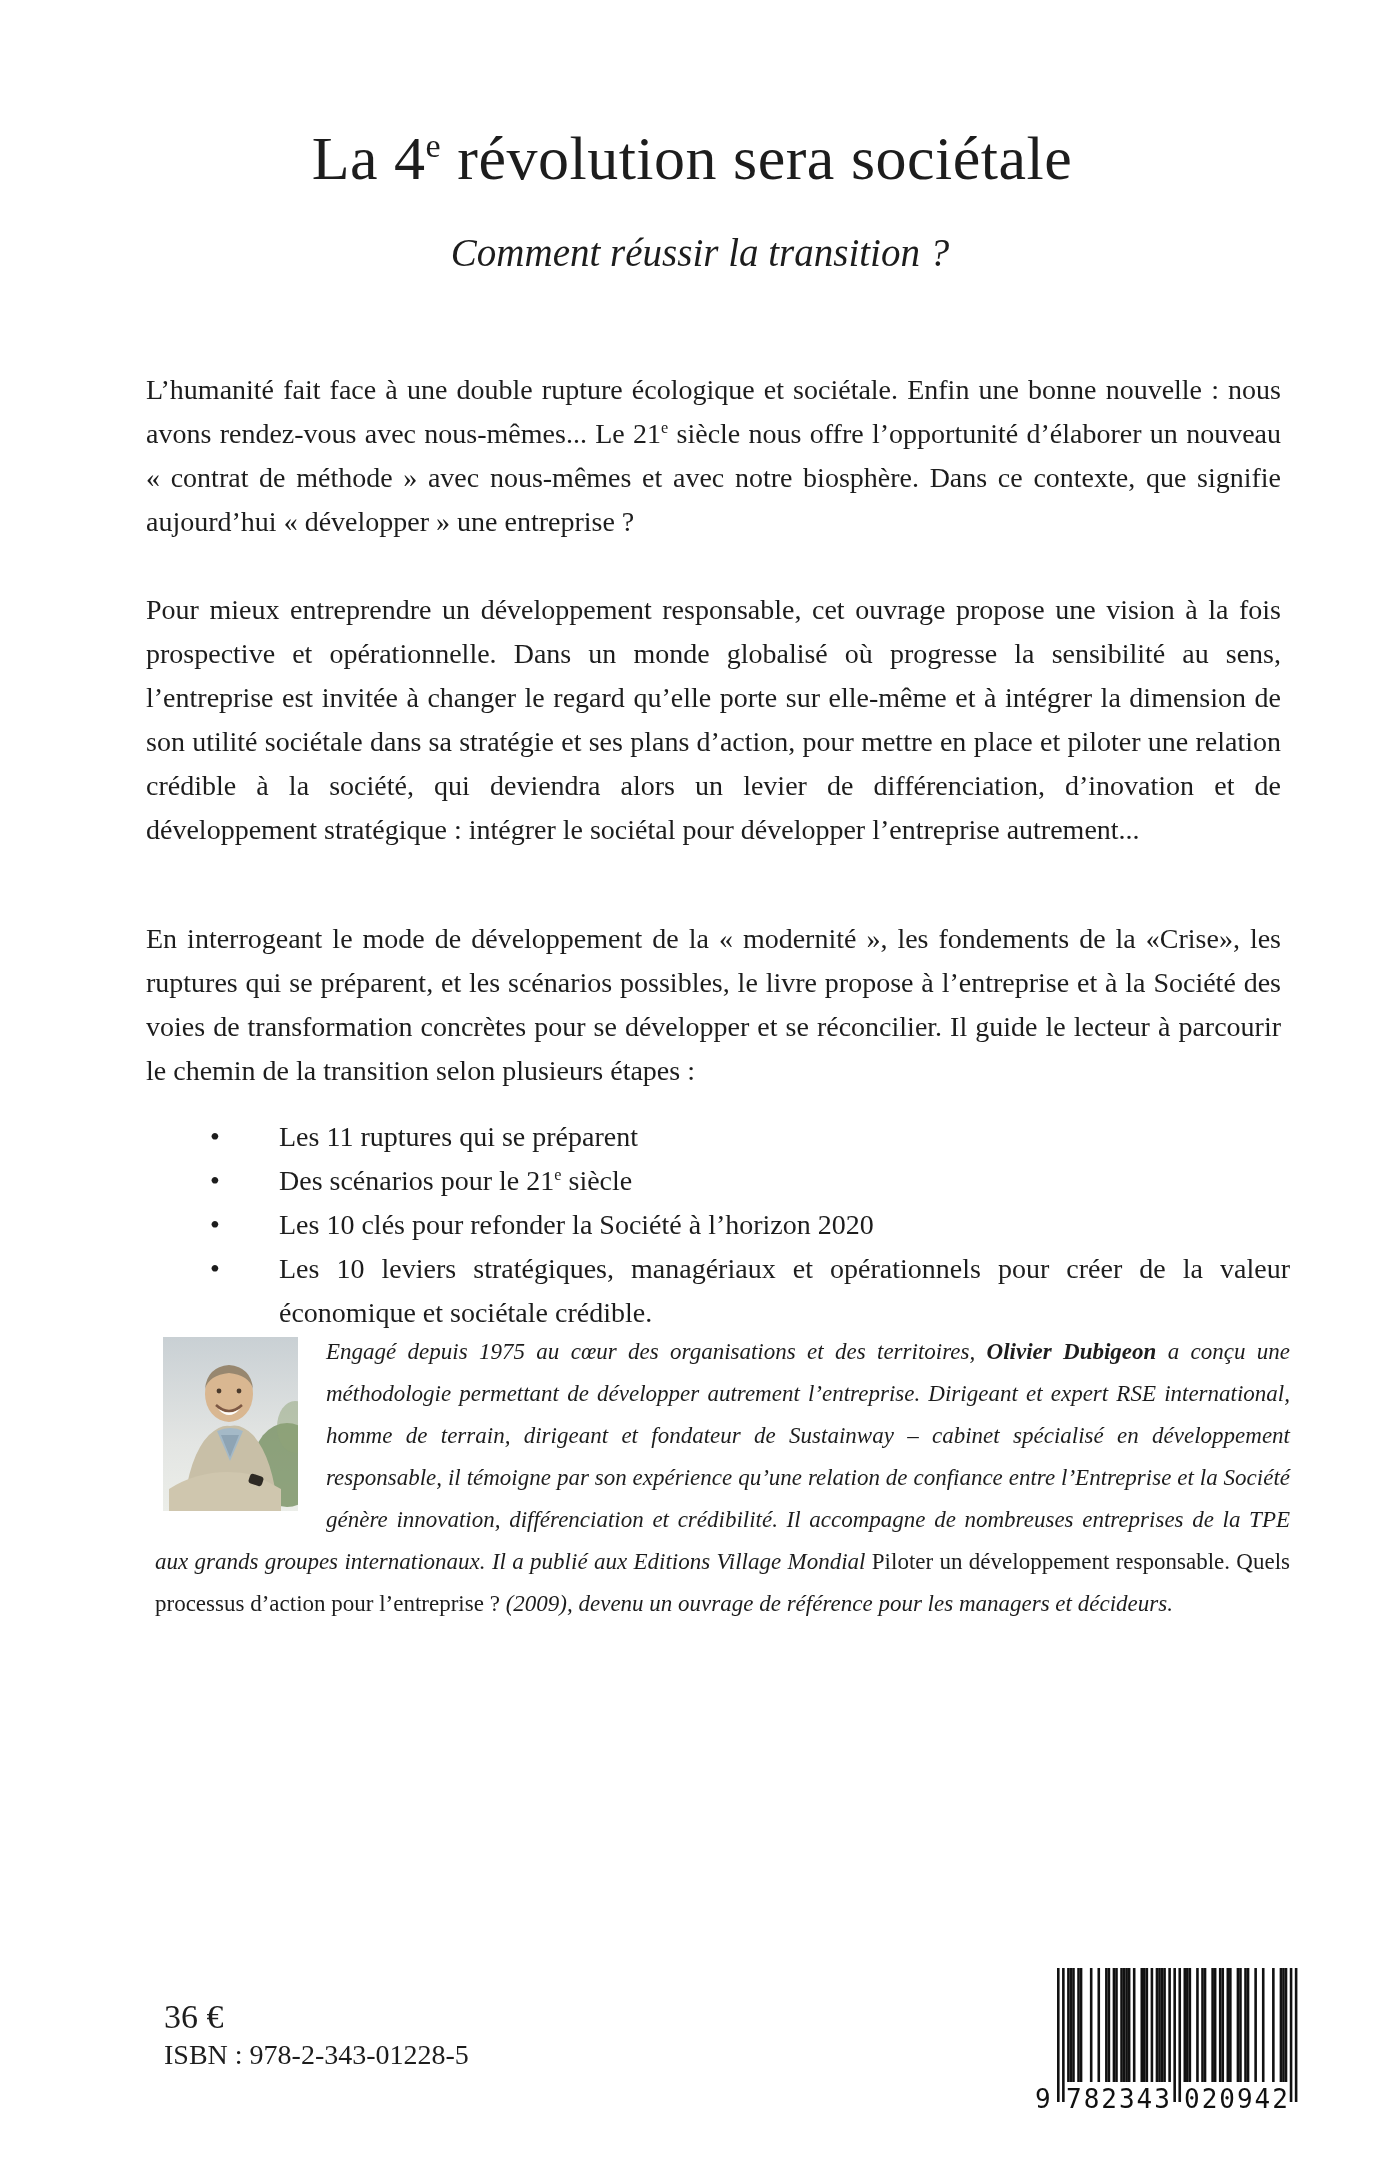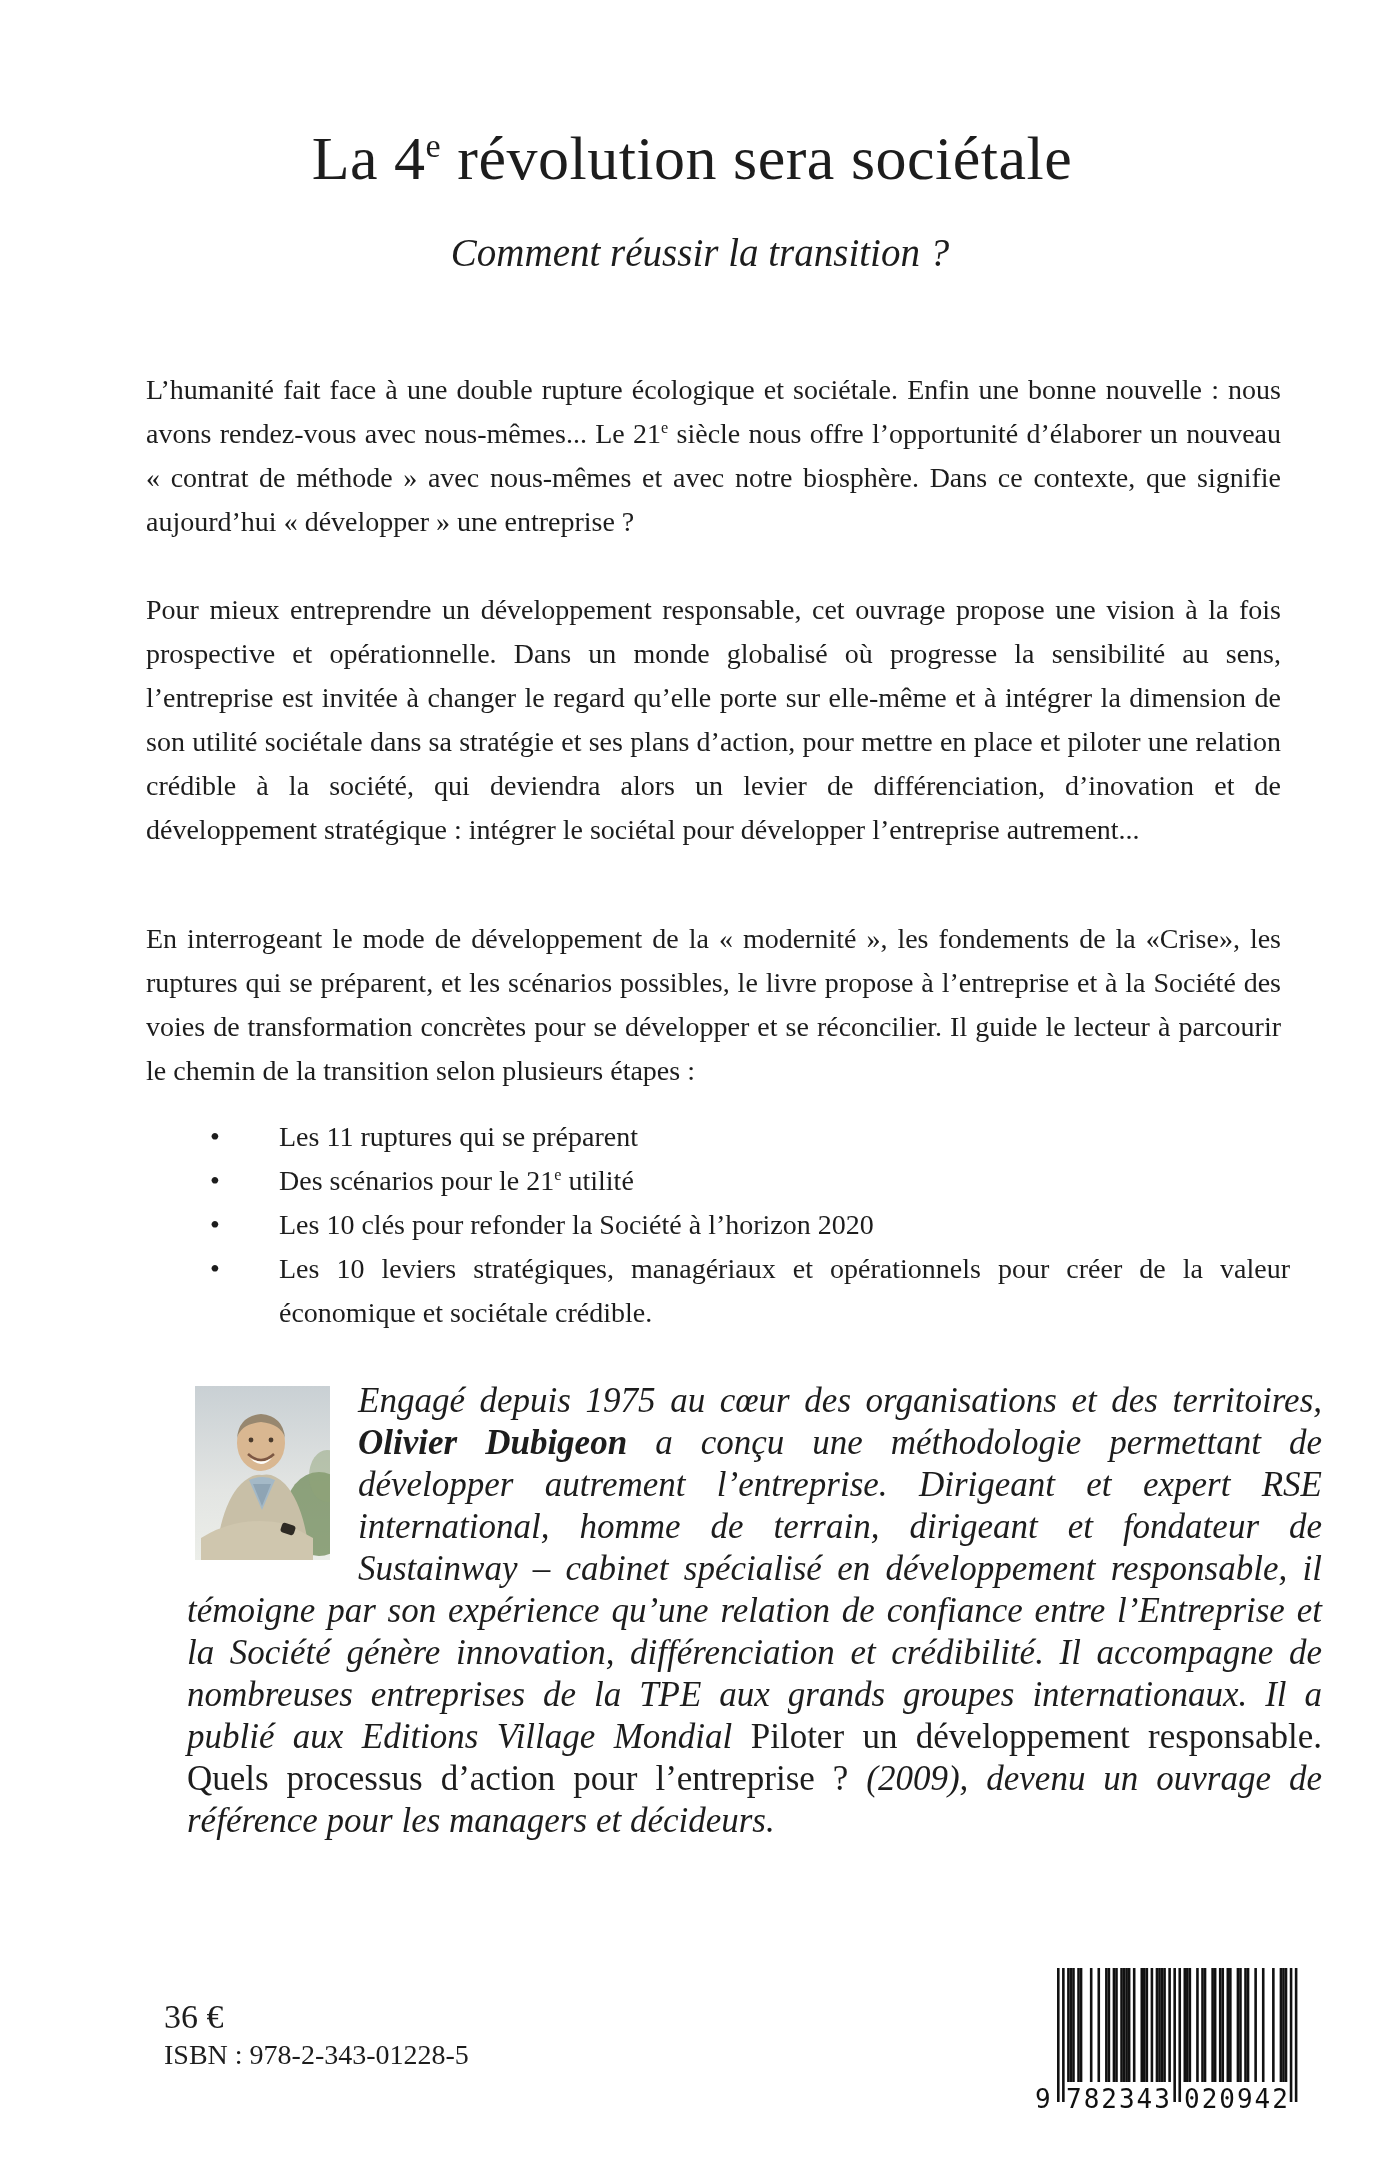--- a/index.html
+++ b/index.html
@@ -39,22 +39,22 @@
     list-style:none;margin:0;padding:0;
     font-size:28px;line-height:44px;
   }
   .steps li{position:relative;padding-left:124px;text-align:justify;}
   .steps li::before{
     content:"\2022";
     position:absolute;left:55px;top:0;
     font-size:28px;
   }
   .author{
-    left:155px;top:1380px;width:1135px;
-    font-size:35px;line-height:42px;margin-left:32px;
+    left:155px;top:1331px;width:1135px;
+    font-size:23px;line-height:42px;
   }
   .author-photo{
     float:left;
     width:135px;height:174px;
     margin:6px 28px 20px 8px;
     display:block;
   }
   .bio{margin:0;text-align:justify;}
   .it{font-style:italic;}
   .bold-it{font-style:italic;font-weight:bold;}
@@ -90,21 +90,21 @@
   <h2 class="abs subtitle">Comment réussir la transition ?</h2>
 
   <p class="abs para" style="top:340px"><span>L’humanité fait face à une double rupture écologique et sociétale. Enfin une bonne nouvelle : nous avons rendez-vous avec nous-mêmes... Le 21</span><sup class="sup">e</sup><span> siècle nous offre l’opportunité  d’élaborer un nouveau « contrat de méthode » avec nous-mêmes et avec notre biosphère. Dans ce contexte, que signifie aujourd’hui « développer » une entreprise ?</span></p>
 
   <p class="abs para" style="top:560px">Pour mieux entreprendre un développement responsable, cet ouvrage propose une vision à la fois prospective et opérationnelle. Dans un monde globalisé où progresse la sensibilité au sens, l’entreprise est invitée à changer le regard qu’elle porte sur elle-même et à intégrer la dimension de son utilité sociétale dans sa stratégie et ses plans d’action, pour mettre en place et piloter une relation crédible à la société, qui deviendra alors un levier de différenciation, d’inovation et de développement stratégique : intégrer le sociétal pour développer l’entreprise autrement...</p>
 
   <p class="abs para" style="top:889px">En interrogeant le mode de développement de la « modernité », les fondements de la «Crise», les ruptures qui se préparent, et les scénarios possibles, le livre propose à l’entreprise et à la Société des voies de transformation concrètes pour se développer et se réconcilier. Il guide le lecteur à parcourir le chemin de la transition selon plusieurs étapes :</p>
 
   <ul class="abs steps">
     <li><span>Les 11 ruptures qui se préparent</span><sup class="sup"></sup><span></span></li>
-    <li><span>Des scénarios pour le 21</span><sup class="sup">e</sup><span> utilité</span></li>
+    <li><span>Des scénarios pour le 21</span><sup class="sup">e</sup><span> siècle</span></li>
     <li><span>Les 10 clés pour refonder la Société à l’horizon 2020</span><sup class="sup"></sup><span></span></li>
     <li><span>Les 10 leviers stratégiques, managériaux et opérationnels pour créer de la valeur économique et sociétale crédible.</span><sup class="sup"></sup><span></span></li>
   </ul>
 
   <div class="abs author">
     <svg class="author-photo" viewBox="0 0 135 174" xmlns="http://www.w3.org/2000/svg">
       <defs>
         <linearGradient id="sky" x1="0" y1="0" x2="0" y2="1">
           <stop offset="0" stop-color="#c9d0d4"></stop>
           <stop offset="0.6" stop-color="#e3e5e3"></stop>

